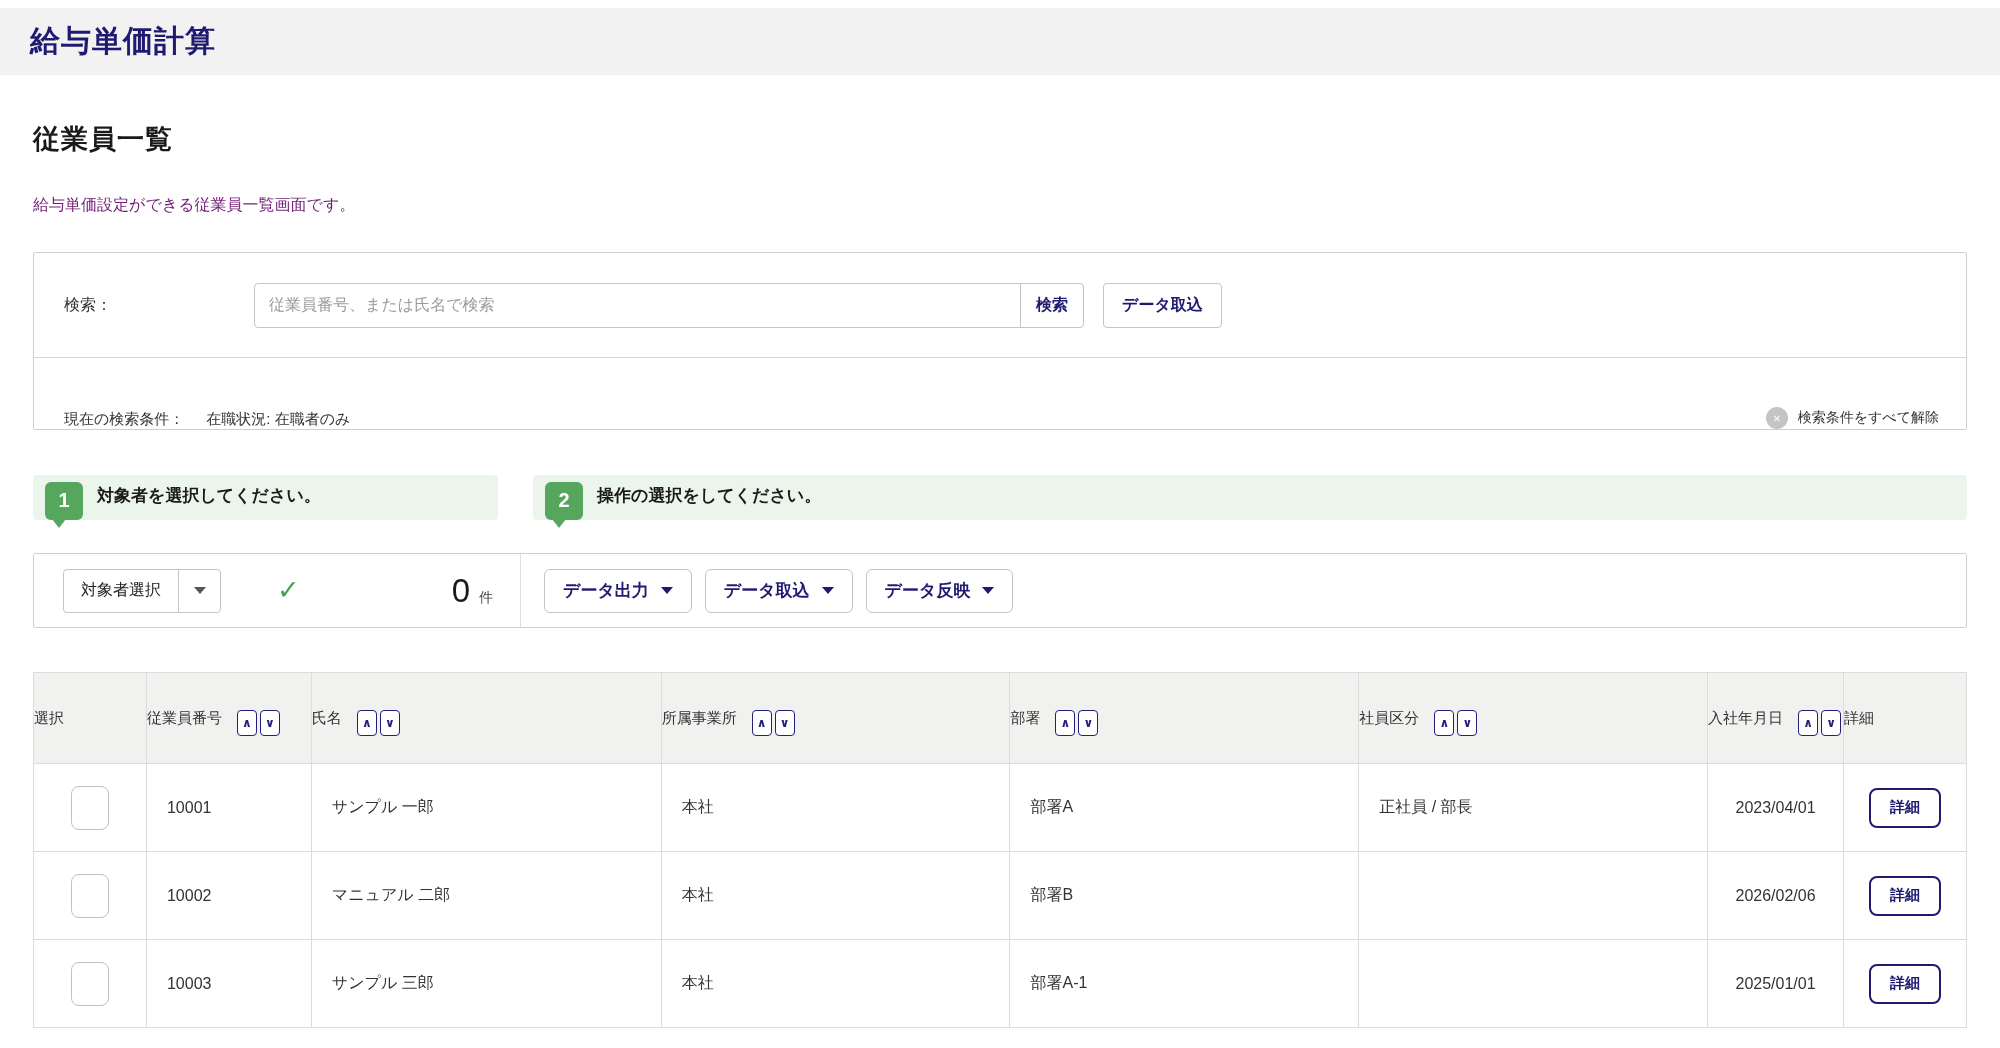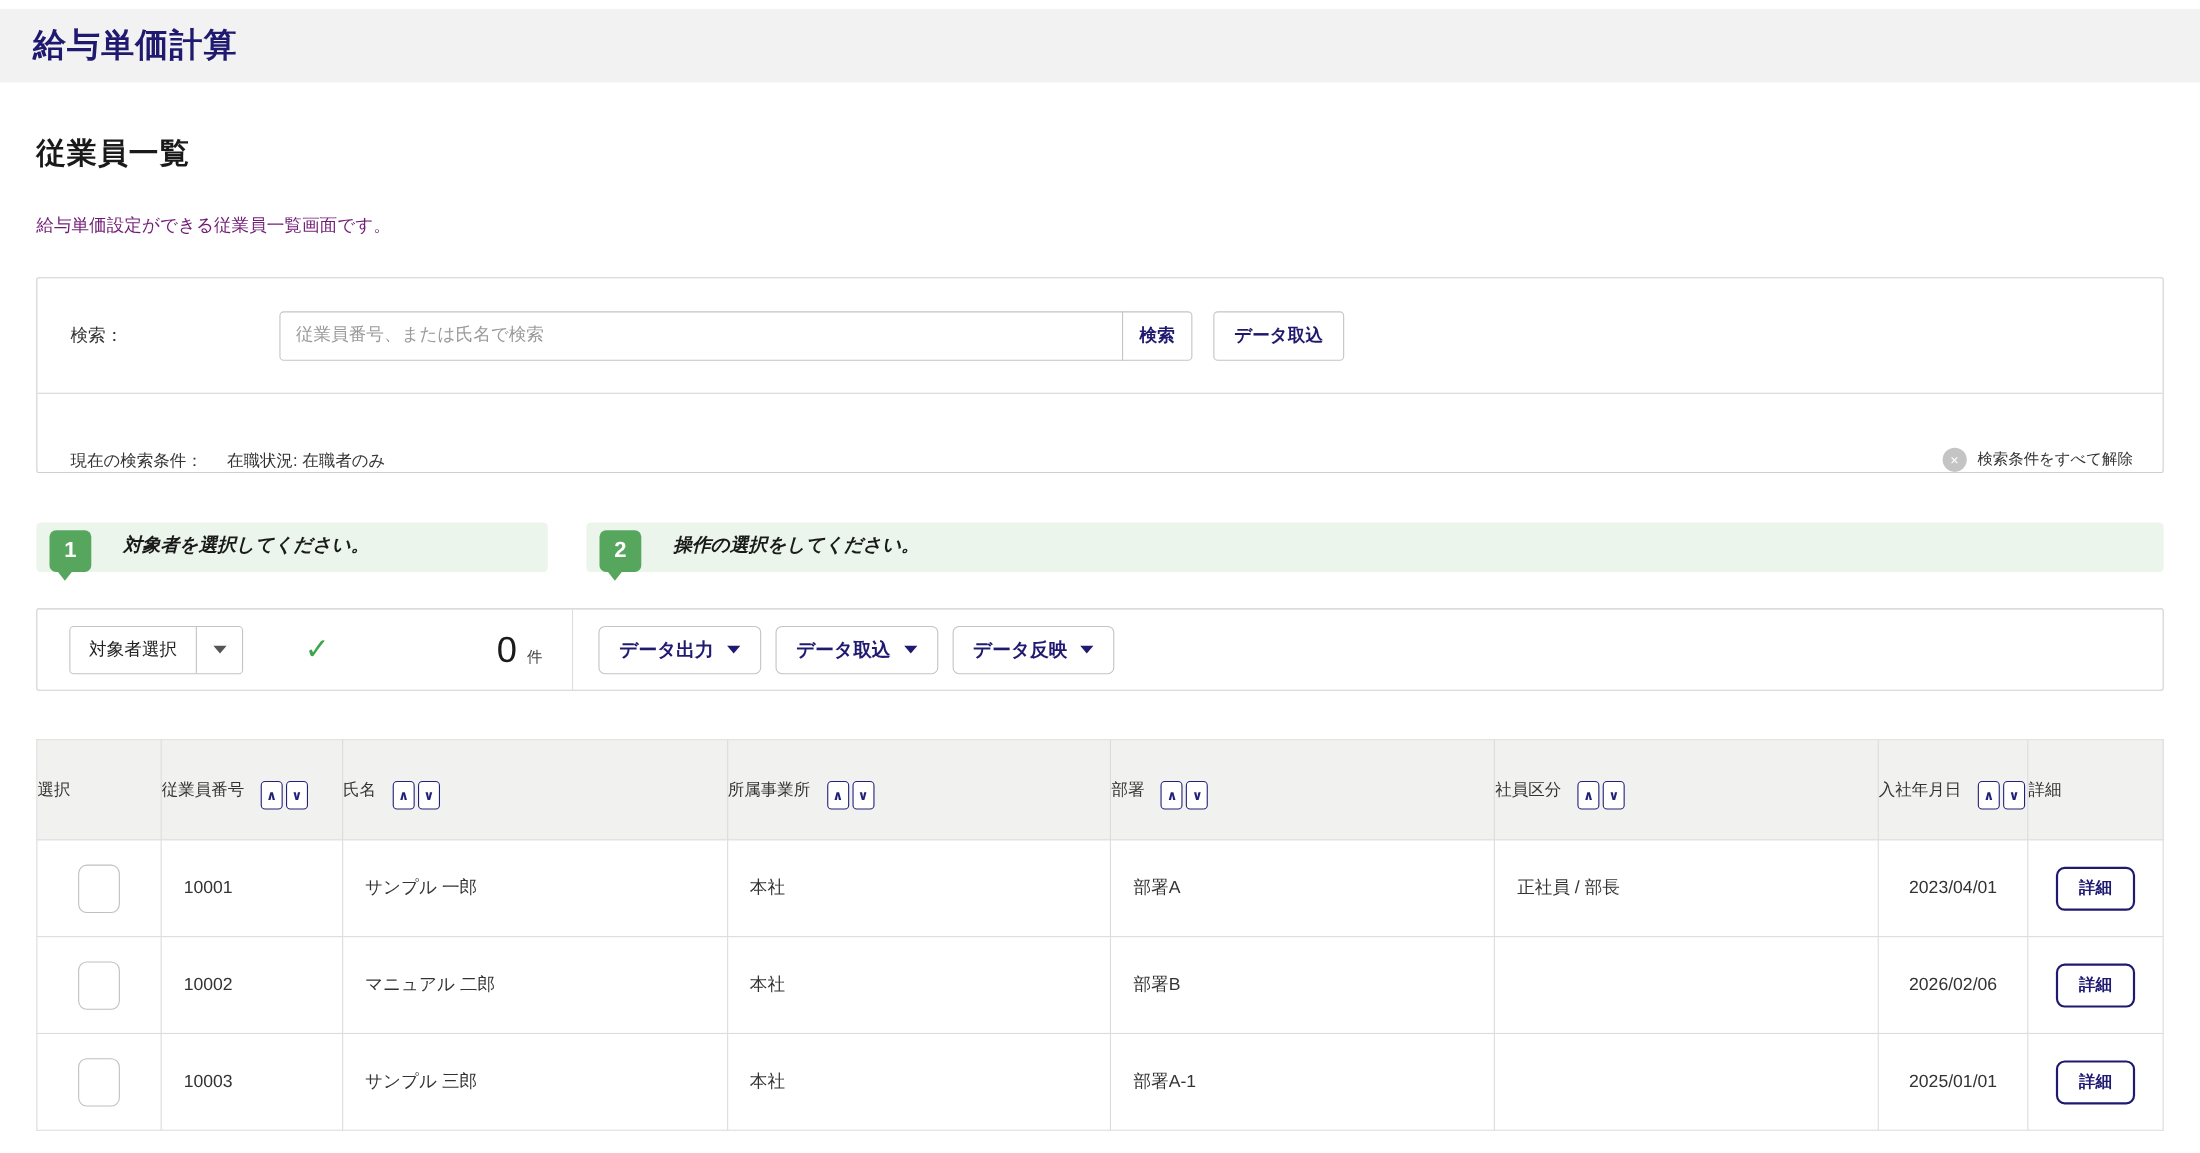--- a/index.html
+++ b/index.html
@@ -40,21 +40,21 @@
   
   .steps { margin-top:45px; margin-bottom:33px; display:flex; }
   .step { height:45px; background:#ecf5ec; border-radius:4px; display:flex; align-items:center; }
   .step.s1 { width:465px; }
   .step.s2 { flex:1; margin-left:35px; }
   .badge { position:relative; width:38px; height:38px; margin:6px 0 0 12px; background:#57a65e;
     border-radius:6px; color:#fff; font-size:20px; font-weight:bold;
     display:flex; align-items:center; justify-content:center; }
   .badge::after { content:""; position:absolute; left:7px; bottom:-8px; width:0; height:0;
     border-left:7px solid transparent; border-right:7px solid transparent; border-top:9px solid #57a65e; }
-  .step-text { margin-left:29px; margin-top:-4px; font-size:17px; font-weight:bold; color:#1a1a1a;font-style:italic; }
+  .step-text { margin-left:14px; margin-top:-4px; font-size:17px; font-weight:bold; color:#1a1a1a; }
 
   
   .toolbar { border:1px solid #cfcfcf; border-radius:2px; height:75px; display:flex; }
   .toolbar-left { width:487px; display:flex; align-items:center; padding:0 27px 0 29px;
     border-right:1px solid #dedede;text-align:right; }
   .split-btn { display:flex; height:44px; border:1px solid #c4c4c4; border-radius:4px; background:#fff;
     overflow:hidden; cursor:pointer; }
   .split-text { display:flex; align-items:center; padding:0 17px; font-size:16px; color:#222; }
   .split-arrow { width:42px; display:flex; align-items:center; justify-content:center;
     border-left:1px solid #c4c4c4; }

